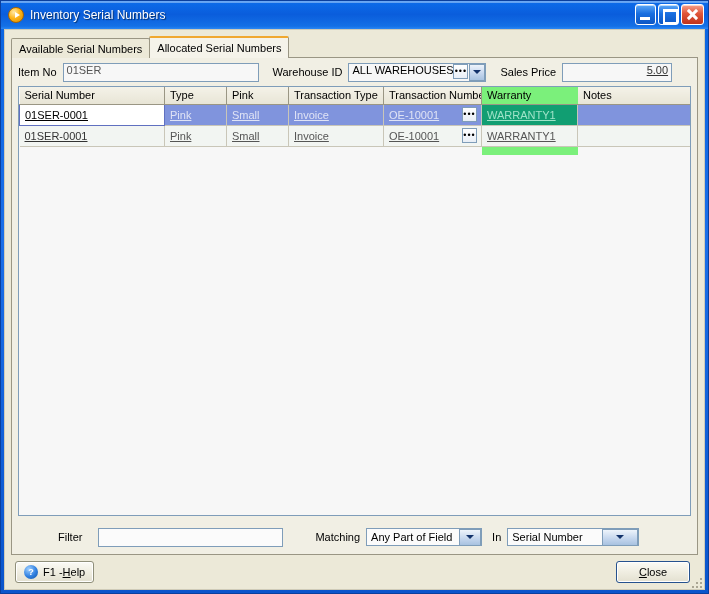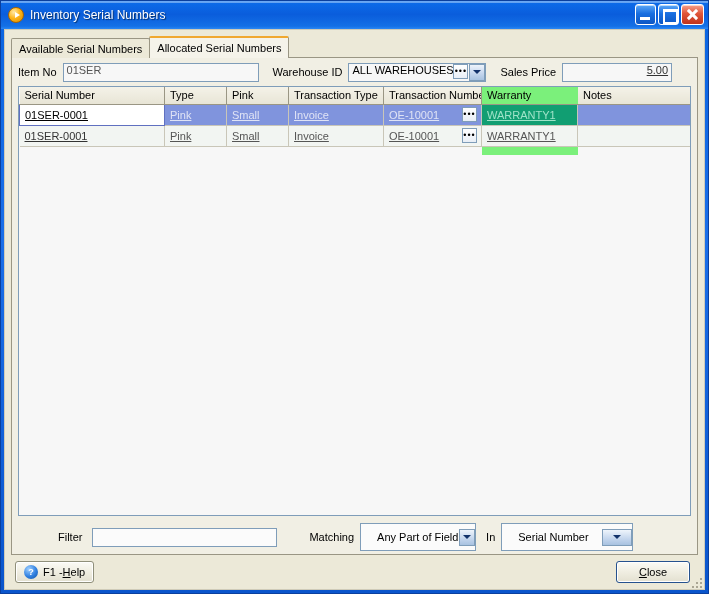--- a/index.html
+++ b/index.html
@@ -249,30 +249,30 @@
     position: absolute; right: 3px; top: 2px;
   }
 
   
   #filterbar {
     flex: 0 0 30px;
     display: flex; align-items: center;
     padding: 0 6px 0 6px;
     margin-bottom: 2px;
   }
-  #filter-label { margin-right: 10px; padding-left: 40px; }
+  #filter-label { margin-right: 16px; padding-left: 40px; }
   #filter-input { width: 185px; background: #fbfbfb; }
   #matching-label { margin-left: 32px; margin-right: 6px; }
   .select {
-    height: 28px; width: 116px;
+    height: 18px; width: 116px;
     border: 1px solid #7f9db9;
     background: #fbfbfb;
     display: flex; align-items: center;
     font-size: 11px; color: #000;
-    padding-left: 16px;
+    padding-left: 4px;
   }
   .select span { flex: 1 1 auto; overflow: hidden; white-space: nowrap; }
   #in-label { margin-left: 10px; margin-right: 6px; }
   #field-select { width: 132px; }
 
   
   #bottombar {
     flex: 0 0 34px;
     display: flex; align-items: center;
     padding: 0 10px;

